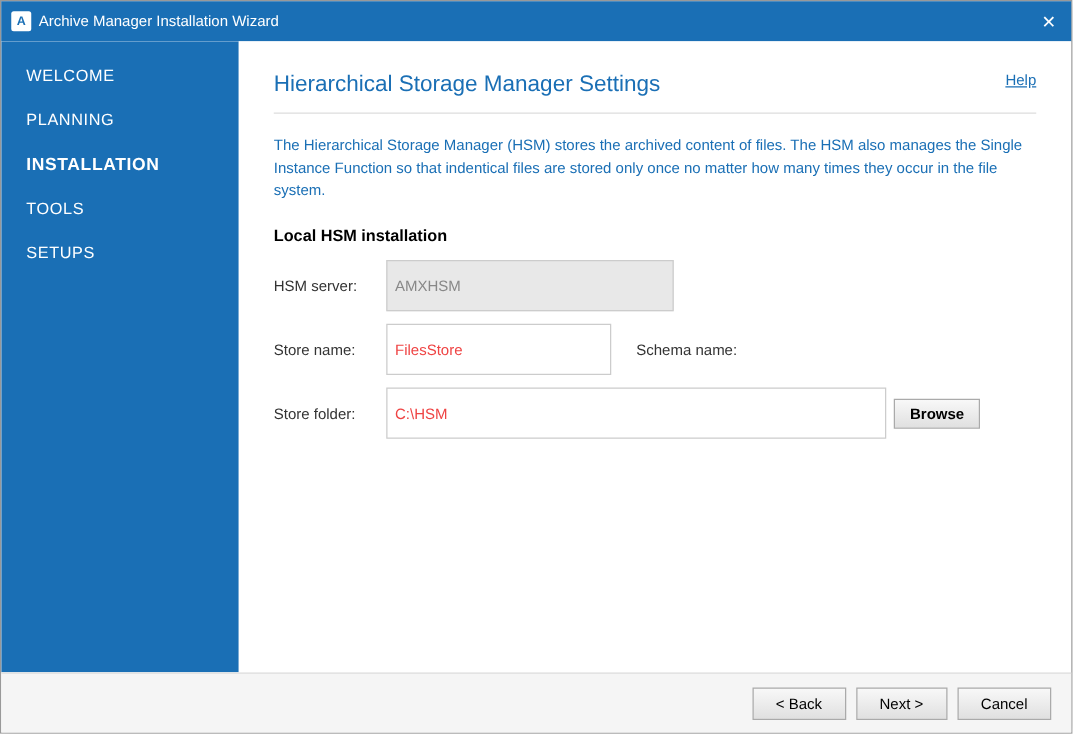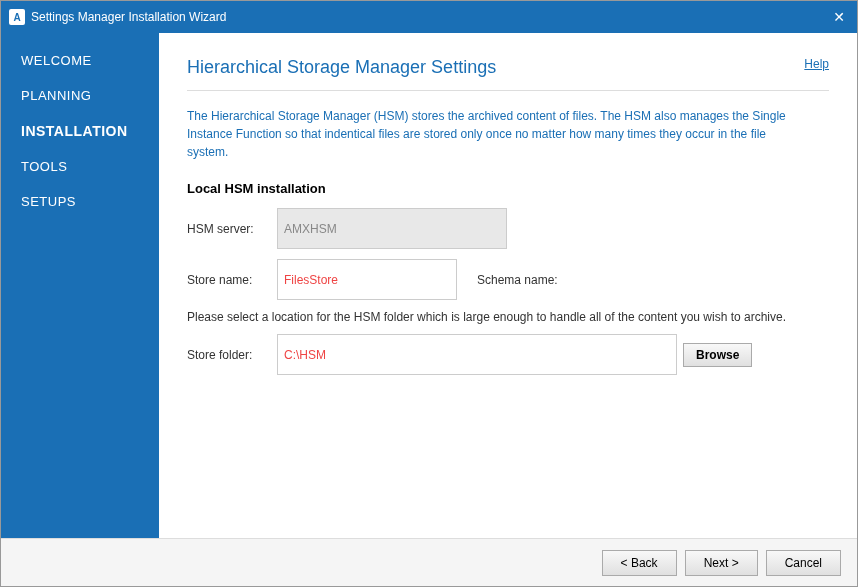--- a/index.html
+++ b/index.html
@@ -61,21 +61,21 @@
       cursor: pointer;
       font-size: 14px;
       color: #fff;
     }
     .main-content {
       display: flex;
       flex: 1;
       overflow: hidden;
     }
     .sidebar {
-      width: 158px;
+      width: 190px;
       background: #1a6fb5;
       flex-shrink: 0;
       padding-top: 10px;
     }
     .sidebar-item {
       color: #fff;
       padding: 10px 20px;
       font-size: 13px;
       cursor: pointer;
       letter-spacing: 0.5px;
@@ -207,21 +207,21 @@
     }
   </style>
 </head>
 <body>
 
 <div class="window">
 
   <div class="title-bar">
     <div class="title-bar-left">
       <div class="title-bar-icon">A</div>
-      <span class="title-bar-title">Settings Manager Installation Wizard</span>
+      <span class="title-bar-title">Archive Manager Installation Wizard</span>
     </div>
     <div class="title-bar-close">✕</div>
   </div>
 
   <div class="main-content">
 
     <div class="sidebar">
       <div class="sidebar-item">WELCOME</div>
       <div class="sidebar-item">PLANNING</div>
       <div class="sidebar-item active">INSTALLATION</div>
@@ -245,21 +245,20 @@
         <span class="form-label">HSM server:</span>
         <input class="form-input disabled hsm-server-input" type="text" readonly="" value="AMXHSM" style="">
       </div>
 
       <div class="form-row">
         <span class="form-label">Store name:</span>
         <input class="form-input editable store-name-input" type="text" value="FilesStore" style="">
         <span class="schema-label">Schema name:</span>
       </div>
 
-      <p class="location-note">Please select a location for the HSM folder which is large enough to handle all of the content you wish to archive.</p>
 
       <div class="form-row">
         <span class="form-label">Store folder:</span>
         <input class="form-input editable store-folder-input" type="text" value="C:\HSM" style="">
         <button class="browse-btn">Browse</button>
       </div>
 
     </div>
   </div>
 

